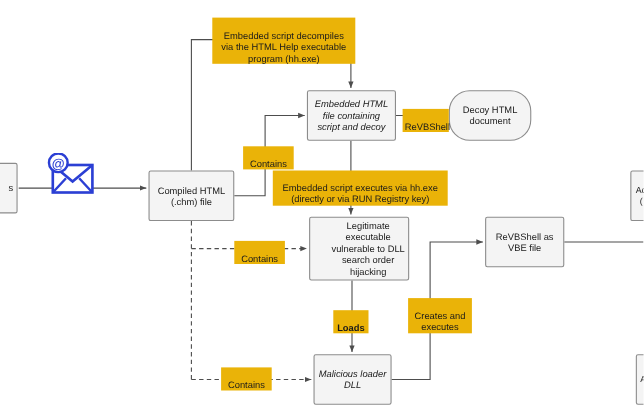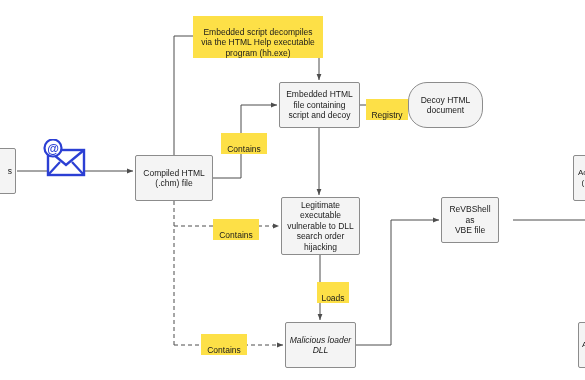--- a/index.html
+++ b/index.html
@@ -27,21 +27,21 @@
     padding:2px 3px;
     white-space:pre-line;
   }
   .edge-label{
     position:absolute;
     color:#1a1a1a;
     font-size:8.5px;
     line-height:10.5px;
     text-align:center;
     white-space:pre-line;
-    background:#fde047;
+    background:#eab308;
     padding:0 2px;
   }
   .icon-mail{position:absolute;left:41px;top:139px;width:48px;height:40px;}
   svg.wires{position:absolute;left:0;top:0;width:585px;height:380px;pointer-events:none;}
 </style>
 </head>
 <body>
 
 <div id="canvas">
 
@@ -93,40 +93,40 @@
 
   <div class="node" style="left:-10px;top:148px;width:26px;height:46px;justify-content:flex-end;padding-right:3px;">
     <span>s</span>
   </div>
 
   <div class="node" style="left:135px;top:155px;width:78px;height:46px;text-align:center;">
     <span>Compiled HTML
 (.chm) file</span>
   </div>
 
-  <div class="node" style="left:279px;top:82px;width:81px;height:46px;">
+  <div class="node" style="left:279px;top:82px;width:81px;height:46px;font-style:italic;">
     <span>Embedded HTML
 file containing
 script and decoy</span>
   </div>
 
   <div class="node" style="left:408px;top:82px;width:75px;height:46px;border-radius:19px;">
     <span>Decoy HTML
 document</span>
   </div>
 
-  <div class="node" style="left:281px;top:197px;width:79px;height:58px;">
+  <div class="node" style="left:281px;top:197px;width:91px;height:58px;justify-content:flex-end;">
     <span>Legitimate
 executable
 vulnerable to DLL
 search order
 hijacking</span>
   </div>
 
-  <div class="node" style="left:441px;top:197px;width:58px;height:46px;">
+  <div class="node" style="left:441px;top:197px;width:72px;height:46px;">
     <span>ReVBShell as
 VBE file</span>
   </div>
 
   <div class="node" style="left:285px;top:322px;width:71px;height:46px;font-style:italic;">
     <span>Malicious loader
 DLL</span>
   </div>
 
   <div class="node" style="left:573px;top:155px;width:32px;height:46px;justify-content:flex-start;padding-left:4px;font-size:8px;">
@@ -143,31 +143,39 @@
 via the HTML Help executable
 program (hh.exe)</span>
   </div>
 
   <div class="edge-label" style="left:221px;top:133px;width:42px;">
     <span>Contains</span>
   </div>
 
 
   <div class="edge-label" style="left:366px;top:99px;width:38px;">
-    <span>Registry</span>
+    <span>ReVBShell</span>
   </div>
 
+  <div class="edge-label" style="left:248px;top:155px;width:155px;">
+    <span>Embedded script executes via hh.exe
+(directly or via RUN Registry key)</span>
+  </div>
 
   <div class="edge-label" style="left:213px;top:219px;width:42px;">
     <span>Contains</span>
   </div>
 
 
-  <div class="edge-label" style="left:317px;top:282px;width:28px;">
+  <div class="edge-label" style="left:303px;top:282px;width:28px;font-weight:bold;">
     <span>Loads</span>
   </div>
 
+  <div class="edge-label" style="left:371px;top:271px;width:54px;">
+    <span>Creates and
+executes</span>
+  </div>
 
   <div class="edge-label" style="left:201px;top:334px;width:42px;">
     <span>Contains</span>
   </div>
 
 </div>
 
 </body></html>

